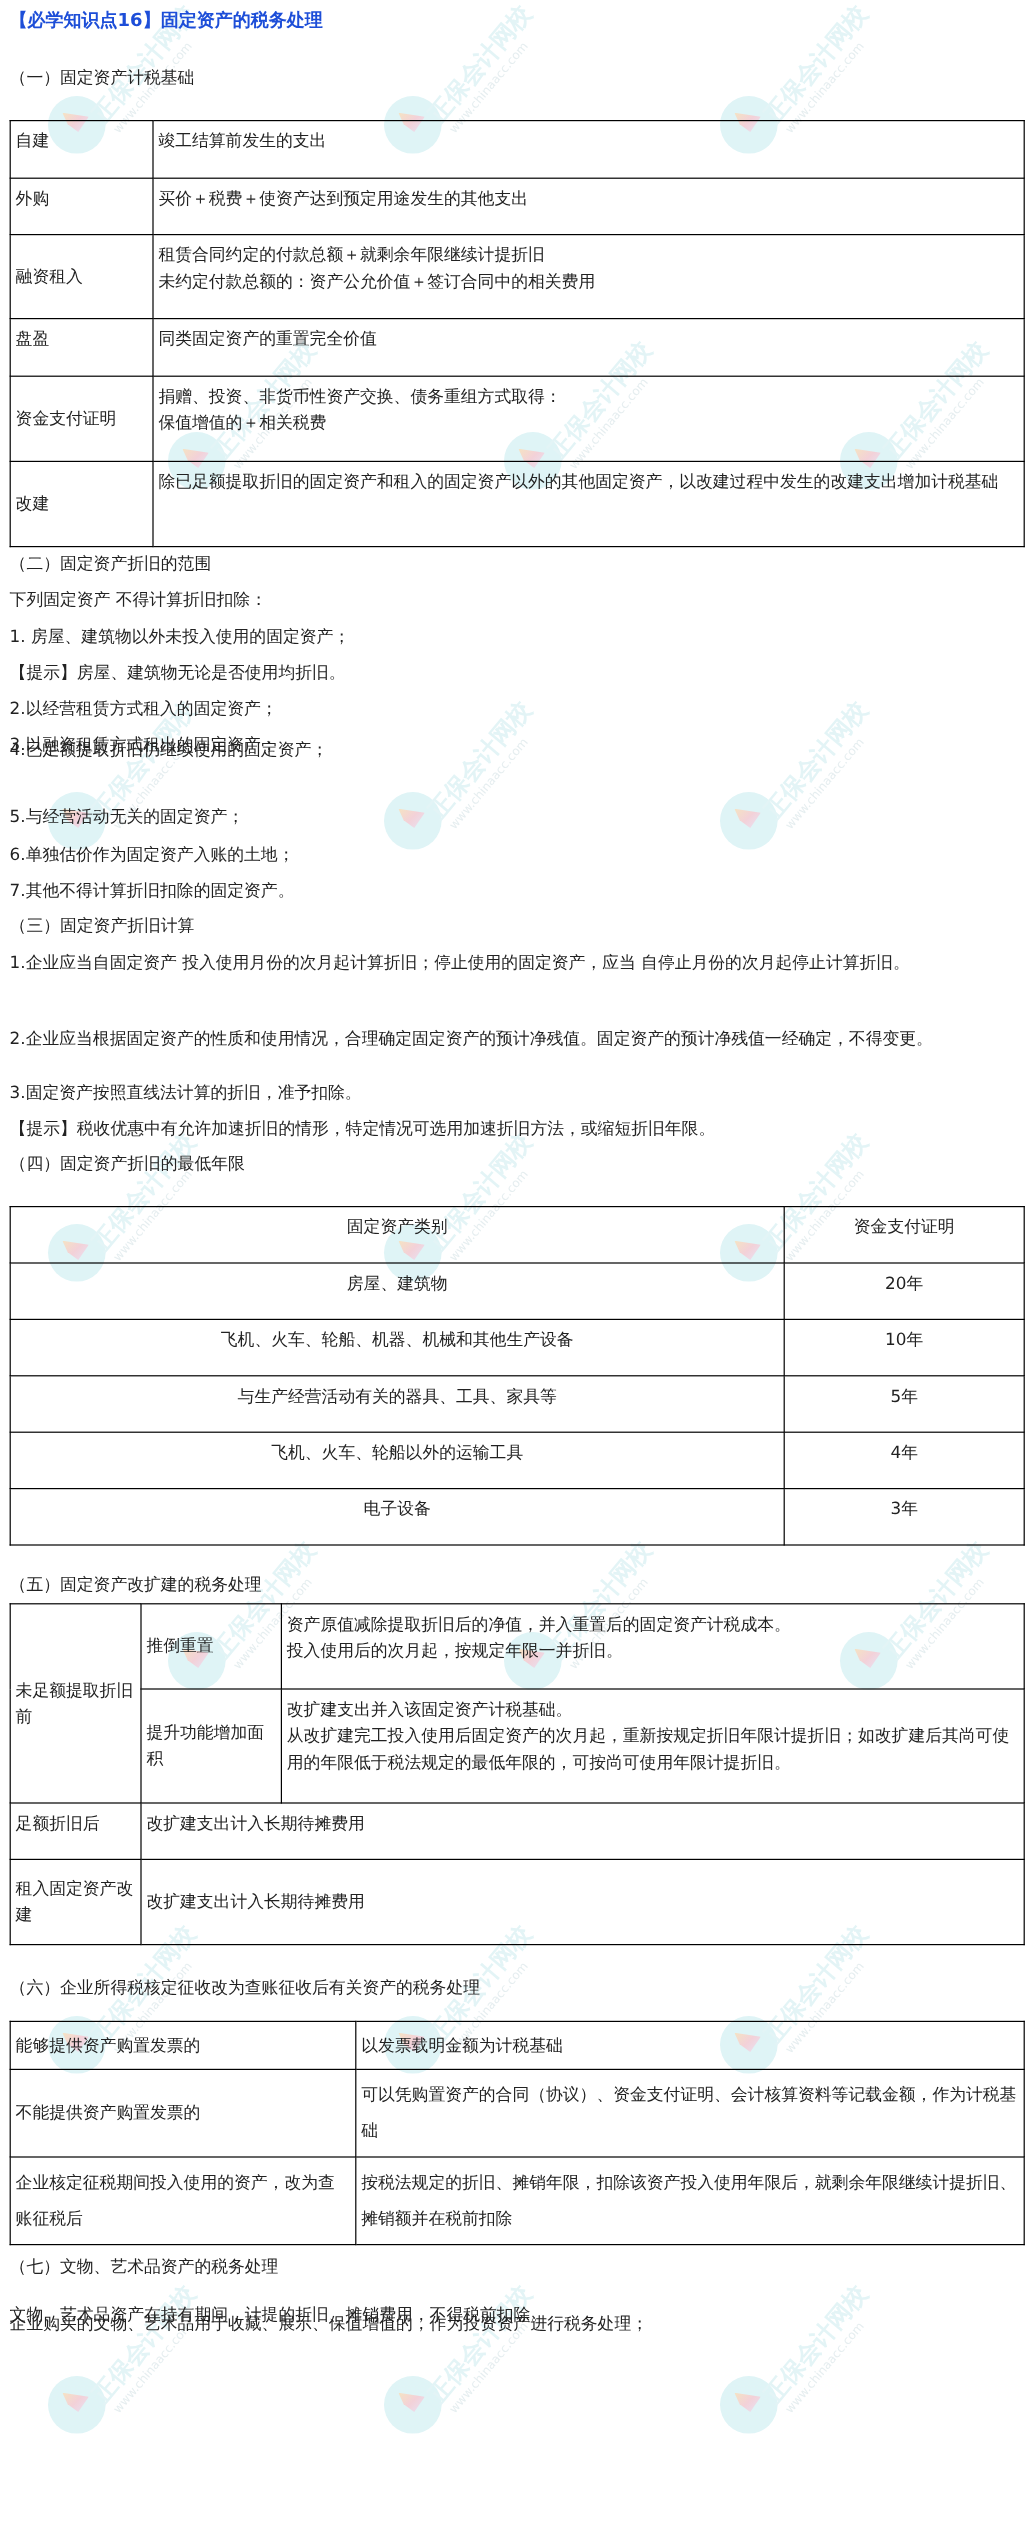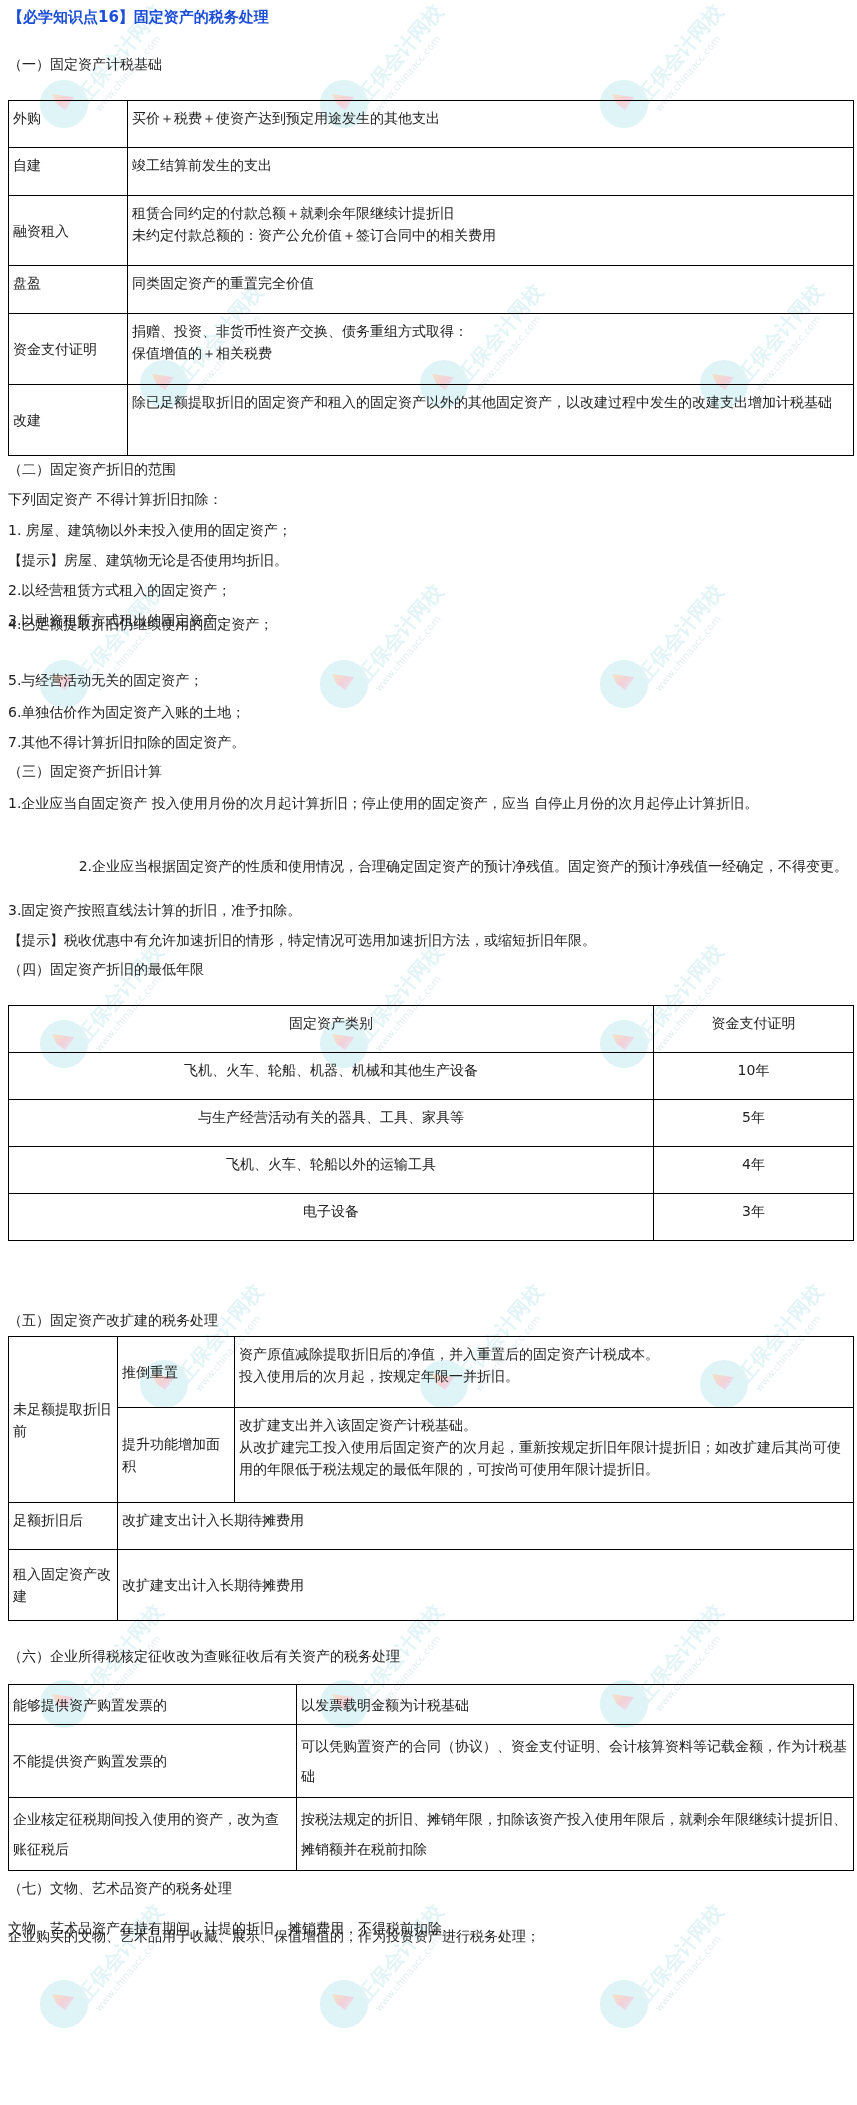--- a/index.html
+++ b/index.html
@@ -25,21 +25,21 @@
     }
     .wm .url {
       position: absolute; left: 40px; top: 48px; transform: rotate(-50deg);
       font-size: 10px; color: #e6eef0; white-space: nowrap;
     }
     .content { position: absolute; left: 0; top: 0; width: 857px; z-index: 1; }
     .title { position: absolute; left: 8px; top: 8px; font-size: 15px; font-weight: bold; color: #1d4ed8; }
     .h { position: absolute; left: 8px; font-size: 14px; color: #222; }
     .p { position: absolute; left: 8px; font-size: 14px; color: #222; white-space: nowrap; }
     .p.wrap { white-space: normal; width: 840px; line-height: 30px; }
-    .p.wrap2 { white-space: normal; width: 840px; line-height: 22px; text-align: right; }
+    .p.wrap2 { white-space: normal; width: 840px; line-height: 22px; }
     table { position: absolute; left: 8px; border-collapse: collapse; width: 846px; }
     td { border: 1px solid #000; font-size: 14px; color: #222; vertical-align: top; padding: 6px 4px; line-height: 22px; }
     td.c { text-align: center; vertical-align: top; }
     td.mid { vertical-align: middle; }
   </style>
 </head>
 <body>
 
 <div class="wm-layer">
   <div class="wm" style="left:40px;top:20px">
@@ -152,27 +152,27 @@
 <div class="content">
   <div class="title">【必学知识点16】固定资产的税务处理</div>
 
   <div class="h" style="top:56px">（一）固定资产计税基础</div>
   <table style="top:100px">
     <colgroup>
         <col style="width:119px">
         <col>
       </colgroup>
     <tbody>
-        <tr style="height:47px">
+        <tr style="height:48px">
+      <td>自建</td>
+      <td>竣工结算前发生的支出</td>
+    </tr>
+    <tr style="height:47px">
       <td>外购</td>
       <td>买价＋税费＋使资产达到预定用途发生的其他支出</td>
-    </tr>
-    <tr style="height:48px">
-      <td>自建</td>
-      <td>竣工结算前发生的支出</td>
     </tr>
     <tr style="height:70px">
       <td class="mid">融资租入</td>
       <td>
         <div>租赁合同约定的付款总额＋就剩余年限继续计提折旧</div>
         <div>未约定付款总额的：资产公允价值＋签订合同中的相关费用</div>
       </td>
     </tr>
     <tr style="height:48px">
       <td>盘盈</td>
@@ -212,20 +212,24 @@
 
   <table style="top:1005px">
     <colgroup>
         <col style="width:645px">
         <col>
       </colgroup>
     <tbody>
         <tr style="height:47px">
       <td class="c">固定资产类别</td>
       <td class="c">资金支付证明</td>
+    </tr>
+    <tr style="height:47px">
+      <td class="c">房屋、建筑物</td>
+      <td class="c">20年</td>
     </tr>
     <tr style="height:47px">
       <td class="c">飞机、火车、轮船、机器、机械和其他生产设备</td>
       <td class="c">10年</td>
     </tr>
     <tr style="height:47px">
       <td class="c">与生产经营活动有关的器具、工具、家具等</td>
       <td class="c">5年</td>
     </tr>
     <tr style="height:47px">

